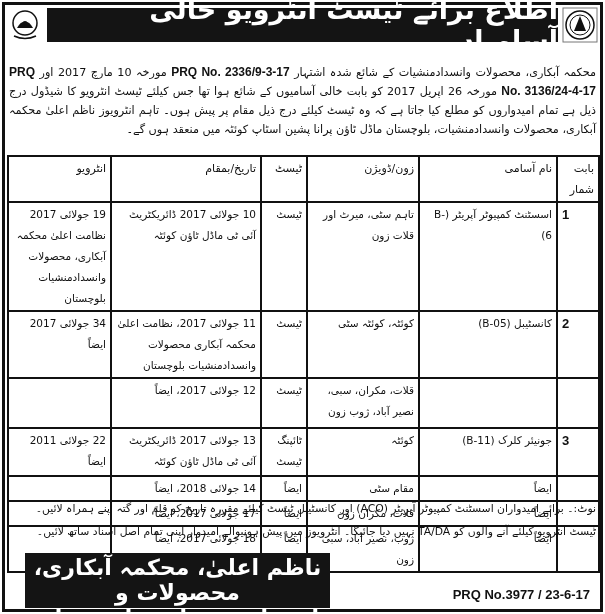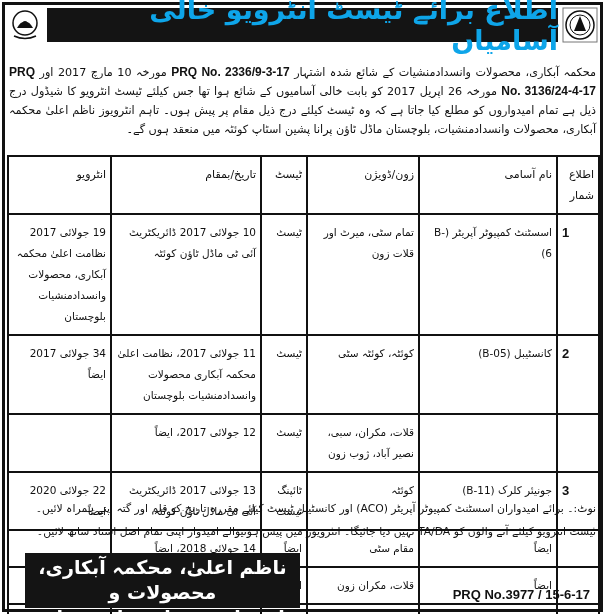--- a/index.html
+++ b/index.html
@@ -11,48 +11,48 @@
   }
   .header {
     position: absolute; left: 0; top: 0; width: 595px; height: 40px;
     display: flex; align-items: center;
   }
   .logo {
     width: 40px; height: 38px; display: flex; align-items: center; justify-content: center;
   }
   .logo-left svg, .logo-right svg { display: block; }
   .title-bar {
-    flex: 1; height: 34px; background: #141414; color: #0ea5e9;
+    flex: 1; height: 34px; background: #141414; color: #ffffff;
     display: flex; align-items: center; justify-content: center;
     font-family: "DejaVu Sans", sans-serif; font-weight: bold; font-size: 27px;
     direction: rtl; letter-spacing: 1px; margin: 0 2px;
   }
   .intro {
     position: absolute; left: 4px; top: 58px; width: 587px;
     direction: rtl; text-align: justify; font-size: 11.2px; line-height: 19px;
     font-family: "DejaVu Sans", sans-serif;
   }
   .intro .latin { direction: ltr; unicode-bidi: embed; font-family: "Liberation Sans", sans-serif; font-weight: bold; font-size: 12px; }
   .table-wrap { position: absolute; left: 2px; top: 150px; width: 591px; }
   table { width: 100%; border-collapse: collapse; direction: rtl; table-layout: fixed; }
   td, th {
     border: 2px solid #111; font-size: 10.5px; line-height: 21px;
-    padding: 7px 4px; vertical-align: top; text-align: right; font-weight: normal;
+    padding: 1px 4px; vertical-align: top; text-align: right; font-weight: normal;
     font-family: "DejaVu Sans", sans-serif;
   }
   th { font-size: 11px; height: 22px; }
   td.num { text-align: left; font-family: "Liberation Sans", sans-serif; font-weight: bold; font-size: 13px; }
   .note {
     position: absolute; left: 4px; top: 492px; width: 587px;
     direction: rtl; text-align: right; font-size: 10.8px; line-height: 23px;
   }
   .signature {
-    position: absolute; left: 20px; top: 548px; width: 275px; height: 55px;
+    position: absolute; left: 20px; top: 548px; width: 305px; height: 55px;
     background: #141414; color: #fff; direction: rtl; text-align: center;
-    font-weight: bold; font-size: 19px; line-height: 25px; padding-top: 2px;
+    font-weight: bold; font-size: 22px; line-height: 25px; padding-top: 2px;
   }
   .prq-footer {
     position: absolute; right: 10px; top: 582px;
     font-family: "Liberation Sans", sans-serif; font-size: 13px; font-weight: bold;
   }
 </style>
 </head>
 <body>
 
 <div class="frame">
@@ -91,33 +91,33 @@
       <colgroup>
         <col style="width:42px">
         <col style="width:138px">
         <col style="width:112px">
         <col style="width:46px">
         <col style="width:150px">
         <col style="width:103px">
       </colgroup>
       <thead>
         <tr>
-          <th>اطلاع شمار</th>
+          <th>بابت شمار</th>
           <th>نام آسامی</th>
           <th>زون/ڈویژن</th>
           <th>ٹیسٹ</th>
           <th>تاریخ/بمقام</th>
           <th>انٹرویو</th>
         </tr>
       </thead>
       <tbody>
         <tr style="height:64px">
           <td class="num">1</td>
           <td>اسسٹنٹ کمپیوٹر آپریٹر (B-6)</td>
-          <td>تمام سٹی، میرٹ اور قلات زون</td>
+          <td>تاہم سٹی، میرٹ اور قلات زون</td>
           <td>ٹیسٹ</td>
           <td>10 جولائی 2017 ڈائریکٹریٹ آئی ٹی ماڈل ٹاؤن کوئٹہ</td>
           <td>19 جولائی 2017 نظامت اعلیٰ محکمہ آبکاری، محصولات وانسدادمنشیات بلوچستان</td>
         </tr>
         <tr style="height:50px">
           <td class="num">2</td>
           <td>کانسٹیبل (B-05)</td>
           <td>کوئٹہ، کوئٹہ سٹی</td>
           <td>ٹیسٹ</td>
           <td>11 جولائی 2017، نظامت اعلیٰ محکمہ آبکاری محصولات وانسدادمنشیات بلوچستان</td>
@@ -130,21 +130,21 @@
           <td>ٹیسٹ</td>
           <td>12 جولائی 2017، ایضاً</td>
           <td></td>
         </tr>
         <tr style="height:48px">
           <td class="num">3</td>
           <td>جونیئر کلرک (B-11)</td>
           <td>کوئٹہ</td>
           <td>ٹائپنگ ٹیسٹ</td>
           <td>13 جولائی 2017 ڈائریکٹریٹ آئی ٹی ماڈل ٹاؤن کوئٹہ</td>
-          <td>22 جولائی 2020 ایضاً</td>
+          <td>22 جولائی 2011 ایضاً</td>
         </tr>
         <tr>
           <td class="num"></td>
           <td>ایضاً</td>
           <td>مقام سٹی</td>
           <td>ایضاً</td>
           <td>14 جولائی 2018، ایضاً</td>
           <td></td>
         </tr>
         <tr>
@@ -167,14 +167,14 @@
     </table>
   </div>
 
   <div class="note">نوٹ:۔ برائے امیدواران اسسٹنٹ کمپیوٹر آپریٹر (ACO) اور کانسٹیبل ٹیسٹ کیلئے مقررہ تاریخ کو قلم اور گتہ اپنے ہمراہ لائیں۔ ٹیسٹ انٹرویو کیلئے آنے والوں کو TA/DA نہیں دیا جائیگا۔ انٹرویوز میں پیش ہونیوالے امیدوار اپنی تمام اصل اسناد ساتھ لائیں۔</div>
 
   <div class="signature">
     <div>ناظم اعلیٰ، محکمہ آبکاری، محصولات و</div>
     <div>انسداد منشیات، بلوچستان</div>
   </div>
 
-  <div class="prq-footer">PRQ No.3977 / 15-6-17</div>
+  <div class="prq-footer">PRQ No.3977 / 23-6-17</div>
 </div>
 
 </body></html>

